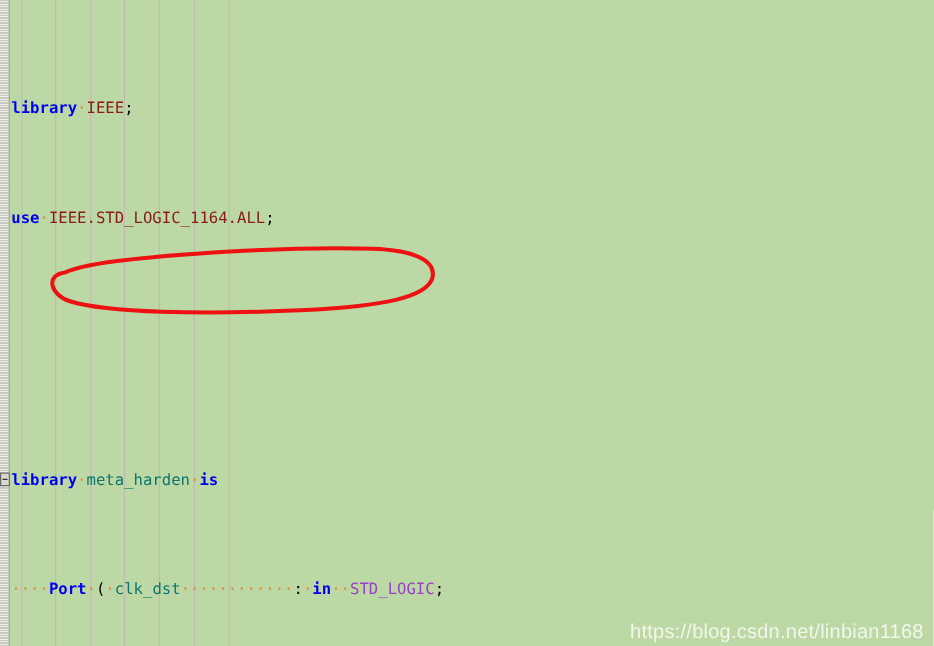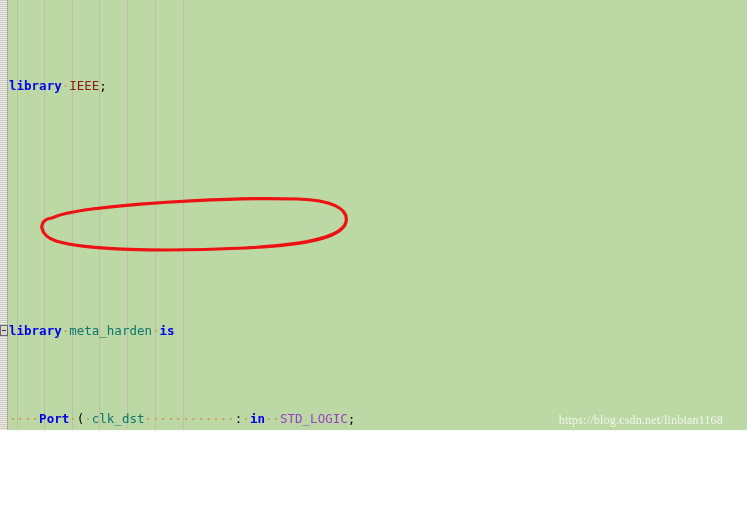--- a/index.html
+++ b/index.html
@@ -3,21 +3,21 @@
 <meta charset="utf-8">
 <style>
   html, body {
     margin: 0;
     padding: 0;
     background: #ffffff;
   }
   #editor {
     position: relative;
     width: 747px;
-    height: 430px;
+    height: 517px;
     background: #bcd8a4;
     overflow: hidden;
     font-family: "DejaVu Sans Mono", "Liberation Mono", monospace;
   }
   
   #fold-margin {
     position: absolute;
     left: 0; top: 0;
     width: 8px;
     height: 517px;
@@ -92,24 +92,24 @@
     position: absolute;
     left: 30px;
     top: 196px;
     width: 330px;
     height: 62px;
     pointer-events: none;
   }
   
   #watermark {
     position: absolute;
-    right: 24px;
+    right: 8px;
     bottom: 2px;
-    font-family: Liberation Serif, serif;
-    font-size: 12px;
+    font-family: Liberation Sans, sans-serif;
+    font-size: 16px;
     color: rgba(255,255,255,0.80);
     letter-spacing: 0.2px;
   }
 </style>
 </head>
 <body>
 
 <div id="editor" style="background: rgb(188, 216, 164);">
 
   <div id="fold-margin"></div>
@@ -121,20 +121,21 @@
   <div class="guide" style="left:127px"></div>
   <div class="guide" style="left:155px"></div>
   <div class="guide" style="left:183px"></div>
 
   <div id="code">
 
     
     <div class="line"><span class="kw">library</span><span class="ws">·</span><span class="lib">IEEE</span><span class="op">;</span></div>
 
     
+    <div class="line"><span class="kw">use</span><span class="ws">·</span><span class="lib">IEEE.STD_LOGIC_1164.ALL</span><span class="op">;</span></div>
 
     
 
     
     <div class="line">&nbsp;</div>
 
     
     <div class="line"><span class="fold box"></span><span class="kw">library</span><span class="ws">·</span><span class="id">meta_harden</span><span class="ws">·</span><span class="kw">is</span></div>
 
     

